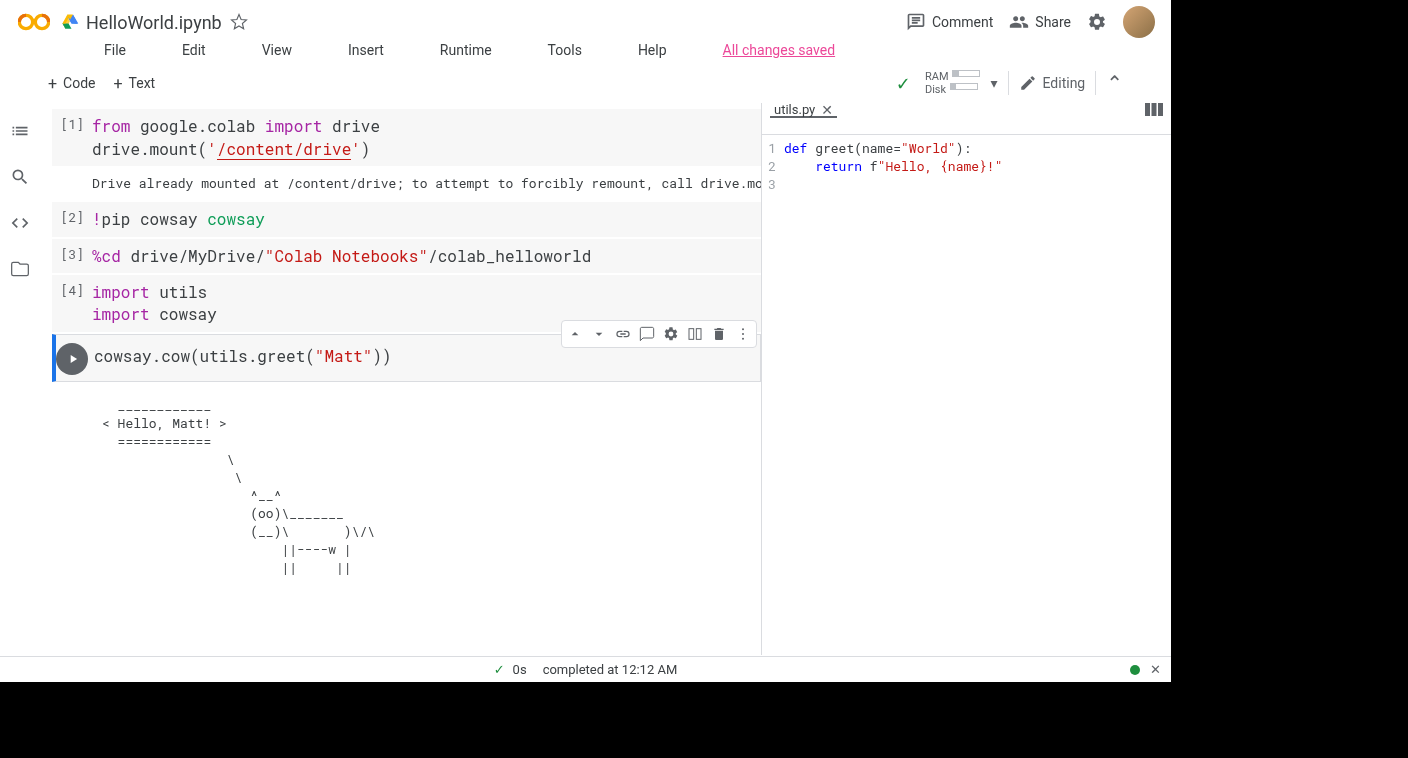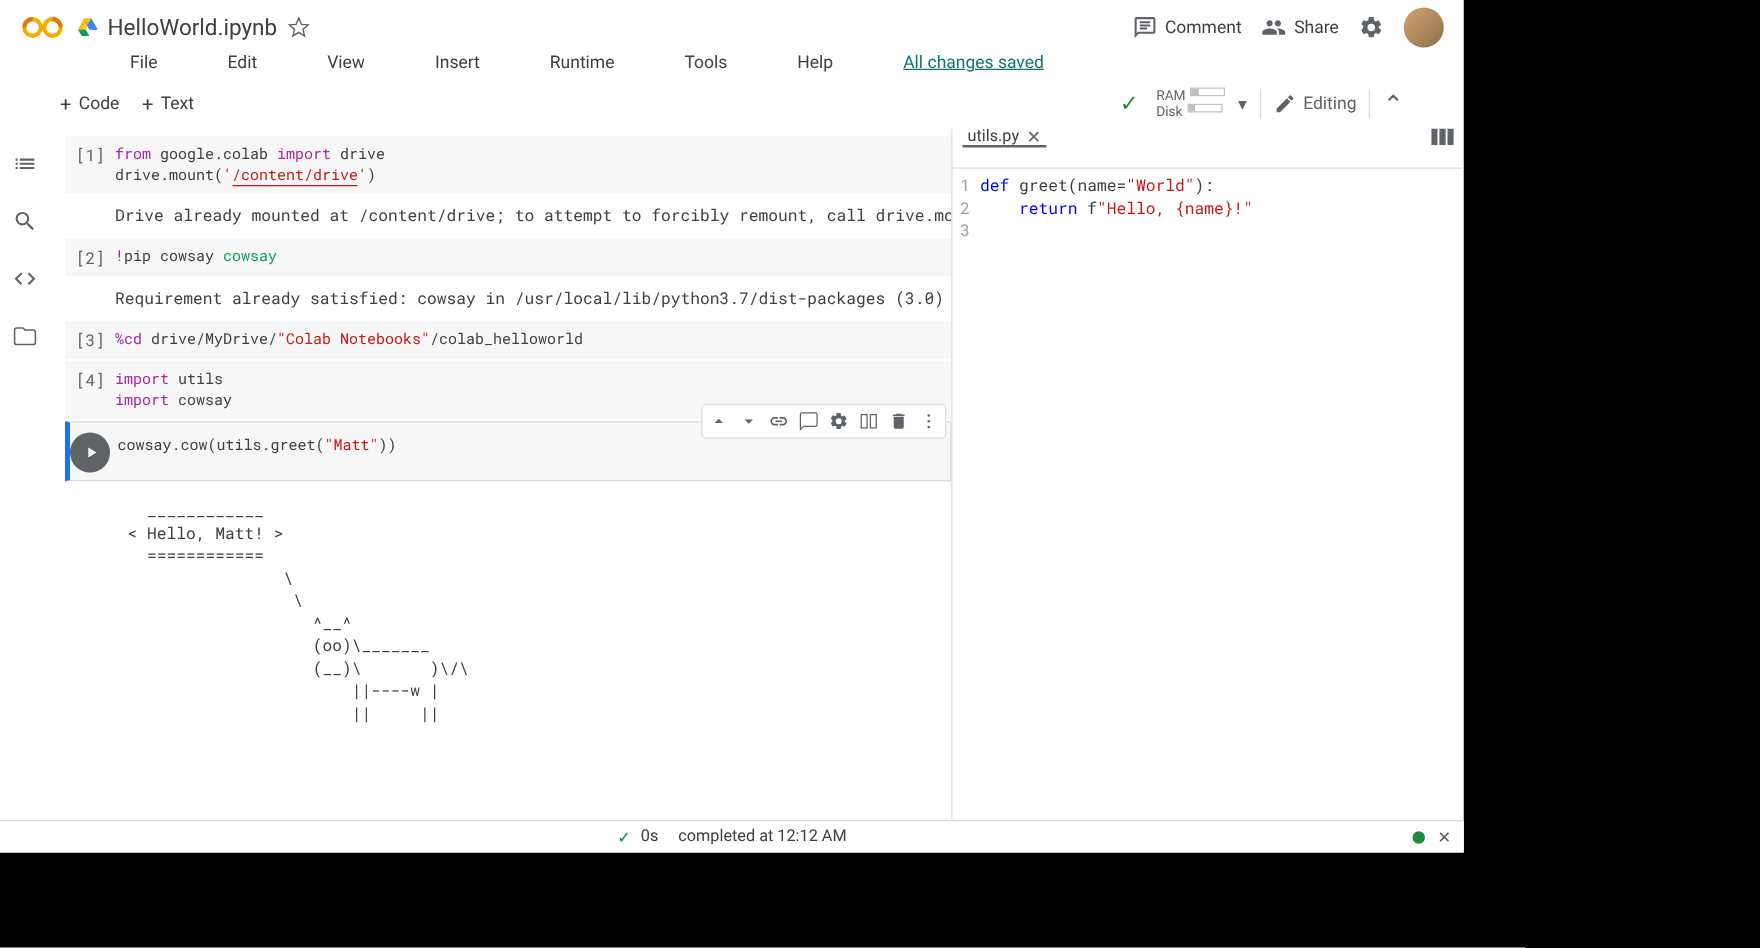--- a/index.html
+++ b/index.html
@@ -10,21 +10,21 @@
 .logo svg { width: 32px; height: 22px; }
 .drive-icon { width: 20px; height: 18px; margin-right: 6px; }
 .title { font-size: 18px; color: #3c4043; font-weight: 400; }
 .star-icon { width: 18px; height: 18px; color: #5f6368; margin-left: 8px; cursor: pointer; }
 .header-right { margin-left: auto; display: flex; align-items: center; gap: 16px; }
 .hbtn { display: flex; align-items: center; gap: 6px; color: #3c4043; cursor: pointer; font-size: 14px; }
 .hbtn svg { width: 20px; height: 20px; fill: #5f6368; }
 .avatar { width: 32px; height: 32px; border-radius: 50%; background: linear-gradient(135deg,#d4a574,#8b6f47); cursor: pointer; }
 .menubar { display: flex; align-items: center; padding: 4px 64px; height: 28px; gap: 16px; font-size: 14px; color: #3c4043; }
 .menubar span { cursor: pointer; margin-left: 40px; }
-.saved { color: #0f766e; text-decoration: underline; margin-left: 4px; }
+.saved { color: #ec4899; text-decoration: underline; margin-left: 4px; }
 .toolbar-row { display: flex; align-items: center; padding: 6px 48px 6px 48px; border-bottom: 1px solid transparent; }
 .addbtn { display: flex; align-items: center; gap: 4px; color: #3c4043; cursor: pointer; font-size: 14px; margin-right: 18px; }
 .addbtn::before { content: "+"; font-size: 16px; margin-right: 2px; }
 .rt-right { margin-left: auto; display: flex; align-items: center; gap: 10px; }
 .ram-disk { display: flex; flex-direction: column; font-size: 11px; color: #5f6368; line-height: 1.2; }
 .ram-row { display: flex; gap: 4px; }
 .bar { width: 28px; height: 7px; border: 1px solid #bdc1c6; position: relative; }
 .bar::after { content:""; position:absolute; left:0; top:0; bottom:0; width:20%; background:#bdc1c6; }
 .check { color: #1e8e3e; font-size: 18px; margin-right: 4px; }
 .arrow-down { color: #5f6368; cursor:pointer; }
@@ -35,21 +35,21 @@
 .body { display:flex; height: calc(682px - 36px - 28px - 40px - 26px); }
 .left-rail { width:40px; display:flex; flex-direction:column; align-items:center; padding-top:18px; gap:26px; border-right:none; }
 .left-rail .ri { width:20px; height:20px; color:#5f6368; cursor:pointer; display:flex; align-items:center; justify-content:center; }
 .left-rail svg { width:20px; height:20px; fill:#5f6368; }
 .bottom-left-rail { position:absolute; left:0; bottom:26px; width:40px; display:flex; flex-direction:column; align-items:center; gap:10px; padding-bottom:10px;}
 .main { flex:1; display:flex; overflow:hidden; }
 .notebook { flex:1; overflow:hidden; padding:6px 0 0 12px; }
 .cell { margin-bottom: 2px; }
 .cell-input { display:flex; background:#f7f7f7; border-radius:0; padding:6px 0; }
 .prompt { width:40px; text-align:right; padding-right:8px; font-family:'Roboto Mono',monospace; font-size:13px; color:#5f6368; }
-.code { font-family:'Roboto Mono',monospace; font-size:12px; line-height:1.4; white-space:pre; flex:1; }
+.code { font-family:'Roboto Mono',monospace; font-size:16px; line-height:1.4; white-space:pre; flex:1; }
 .output { font-family:'Roboto Mono',monospace; font-size:13px; white-space:pre; padding:8px 0 8px 40px; color:#3c4043; }
 .kw { color:#a626a4; }
 .str { color:#c41a16; }
 .mg { color:#a626a4; }
 .cell-active { position:relative; }
 .run-btn { width:32px; height:32px; border-radius:50%; background:#5f6368; display:flex; align-items:center; justify-content:center; cursor:pointer; margin:2px 6px 0 0; }
 .run-btn svg { fill:#fff; width:14px; height:14px; margin-left:2px; }
 .cell-toolbar { position:absolute; top:-14px; right:4px; background:#fff; border:1px solid #dadce0; border-radius:4px; display:flex; padding:2px; gap:2px; z-index:5;}
 .cell-toolbar .tb { width:22px; height:22px; display:flex; align-items:center; justify-content:center; cursor:pointer; color:#5f6368; }
 .cell-toolbar svg { width:16px; height:16px; fill:#5f6368; }
@@ -206,21 +206,20 @@
 <span>drive.mount(</span><span class="str">'</span><span class="str underline-str">/content/drive</span><span class="str">'</span><span>)</span></div>
           </div>
           <div class="output">Drive already mounted at /content/drive; to attempt to forcibly remount, call drive.mount("/content</div>
         </div>
 
         <div class="cell">
           <div class="cell-input">
             <div class="prompt">[2]</div>
             <div class="code"><span class="mg">!</span><span>pip cowsay </span><span style="color:#0f9d58">cowsay</span></div>
           </div>
-          <div class="output">Requirement already satisfied: cowsay in /usr/local/lib/python3.7/dist-packages (3.0)</div>
         </div>
 
         <div class="cell">
           <div class="cell-input">
             <div class="prompt">[3]</div>
             <div class="code"><span class="mg">%cd</span><span> drive/MyDrive/</span><span class="str">"Colab Notebooks"</span><span>/colab_helloworld</span></div>
           </div>
         </div>
 
         <div class="cell">

